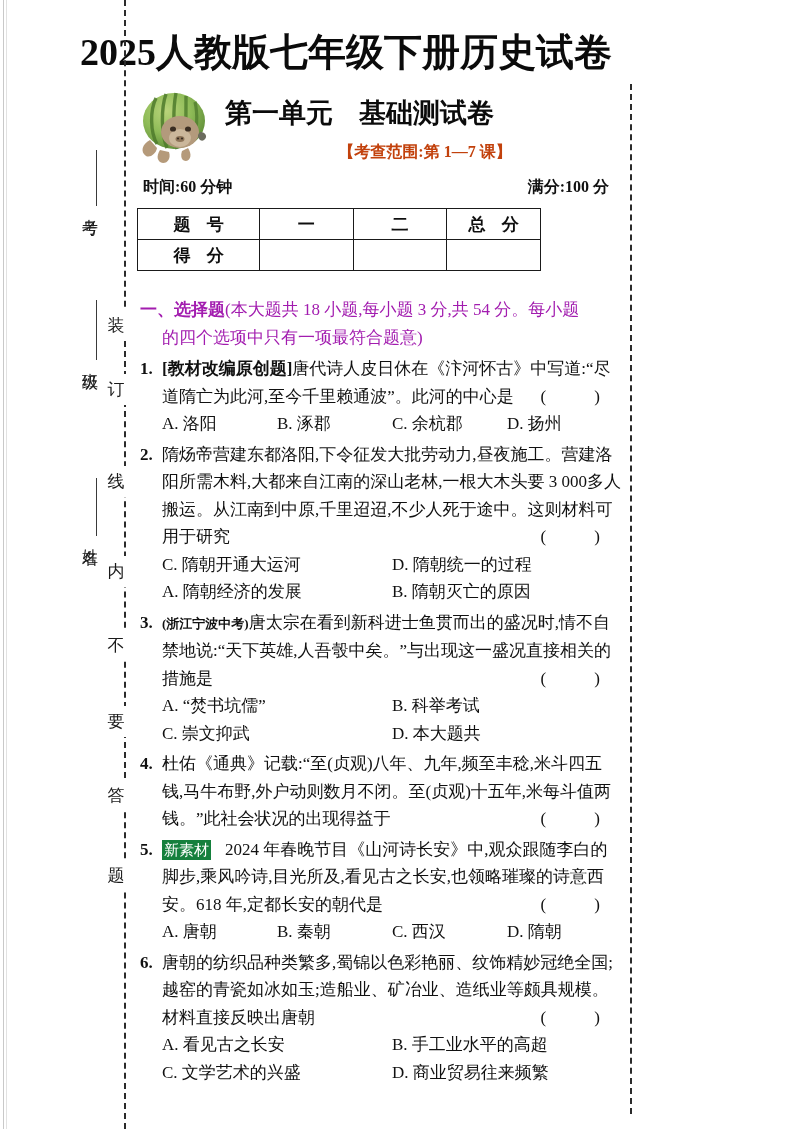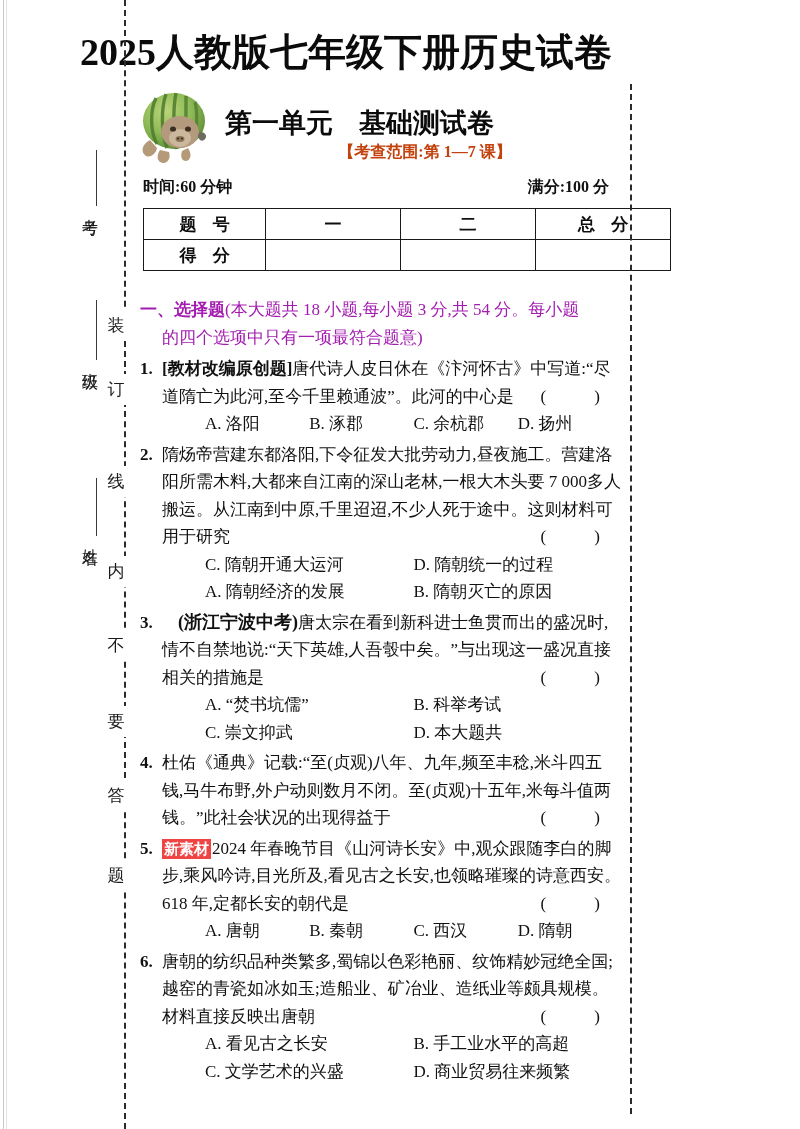--- a/index.html
+++ b/index.html
@@ -56,21 +56,20 @@
 
   
   .unit-title {
     position: absolute;
     left: 225px; top: 95px;
     width: 420px;
     font-weight: bold;
     font-size: 27px;
     color: #0b0b0b;
     white-space: nowrap;
-    margin-top: 10px;
   }
   .unit-title .gap { display: inline-block; width: 26px; }
 
   .scope-line {
     position: absolute;
     left: 225px; top: 142px;
     width: 400px;
     text-align: center;
     font-size: 16px;
     font-weight: bold;
@@ -86,22 +85,22 @@
     display: flex;
     justify-content: space-between;
     font-size: 16px;
     font-weight: bold;
     color: #111;
   }
 
   
   .score-table {
     position: absolute;
-    left: 143px; top: 208px;
-    width: 528px;
+    left: 137px; top: 208px;
+    width: 404px;
     border-collapse: collapse;
     table-layout: fixed;
   }
   .score-table td {
     border: 1.6px solid #1a1a1a;
     height: 30px;
     text-align: center;
     vertical-align: middle;
     font-size: 17px;
     font-weight: bold;
@@ -187,44 +186,43 @@
     position: absolute;
     left: 0; top: 0;
     font-weight: bold;
     font-size: 17px;
   }
   .q-text {
     text-align: justify;
     text-justify: inter-character;
   }
   .tag-plain { font-weight: bold; }
-  .tag-small { font-size: 18px; font-weight: bold; margin-left: 16px; }
+  .tag-small { font-size: 13px; font-weight: bold; }
   .tag-inv {
     display: inline-block;
-    background: #ef4444;
+    background: #15803d;
     color: #ffffff;
-    font-weight: bold;
+    font-weight: normal;
     font-size: 15px;
     padding: 0 2px;
     line-height: 20px;
-    margin-right: 1px;
+    margin-right: 14px;
   }
   .brackets {
     float: right;
     letter-spacing: 22px;
     font-size: 17px;
   }
   .opts {
     padding-left: 22px;
   }
   .opt-row {
     display: flex;
     line-height: 27.5px;
     font-size: 17px;
-    margin-left: 43px;
   }
   .opt-row .o {
     flex: 0 0 50%;
     white-space: nowrap;
   }
   .opt-row.wide .o { flex: 0 0 25%; }
 </style>
 </head>
 <body>
 
@@ -342,21 +340,21 @@
           <span class="o">B. 涿郡</span>
           <span class="o">C. 余杭郡</span>
           <span class="o">D. 扬州</span>
         </div>
       </div>
     </div>
 
     <div class="q">
       <div class="q-stem">
         <span class="q-num">2.</span>
-        <span class="q-text"><span>隋炀帝营建东都洛阳,下令征发大批劳动力,昼夜施工。营建洛阳所需木料,大都来自江南的深山老林,一根大木头要 7 000多人搬运。从江南到中原,千里迢迢,不少人死于途中。这则材料可用于研究</span><span class="brackets">(      )</span></span>
+        <span class="q-text"><span>隋炀帝营建东都洛阳,下令征发大批劳动力,昼夜施工。营建洛阳所需木料,大都来自江南的深山老林,一根大木头要 3 000多人搬运。从江南到中原,千里迢迢,不少人死于途中。这则材料可用于研究</span><span class="brackets">(      )</span></span>
       </div>
       <div class="opts">
         <div class="opt-row">
           <span class="o">C. 隋朝开通大运河</span>
           <span class="o">D. 隋朝统一的过程</span>
         </div>
         <div class="opt-row">
           <span class="o">A. 隋朝经济的发展</span>
           <span class="o">B. 隋朝灭亡的原因</span>
         </div>

